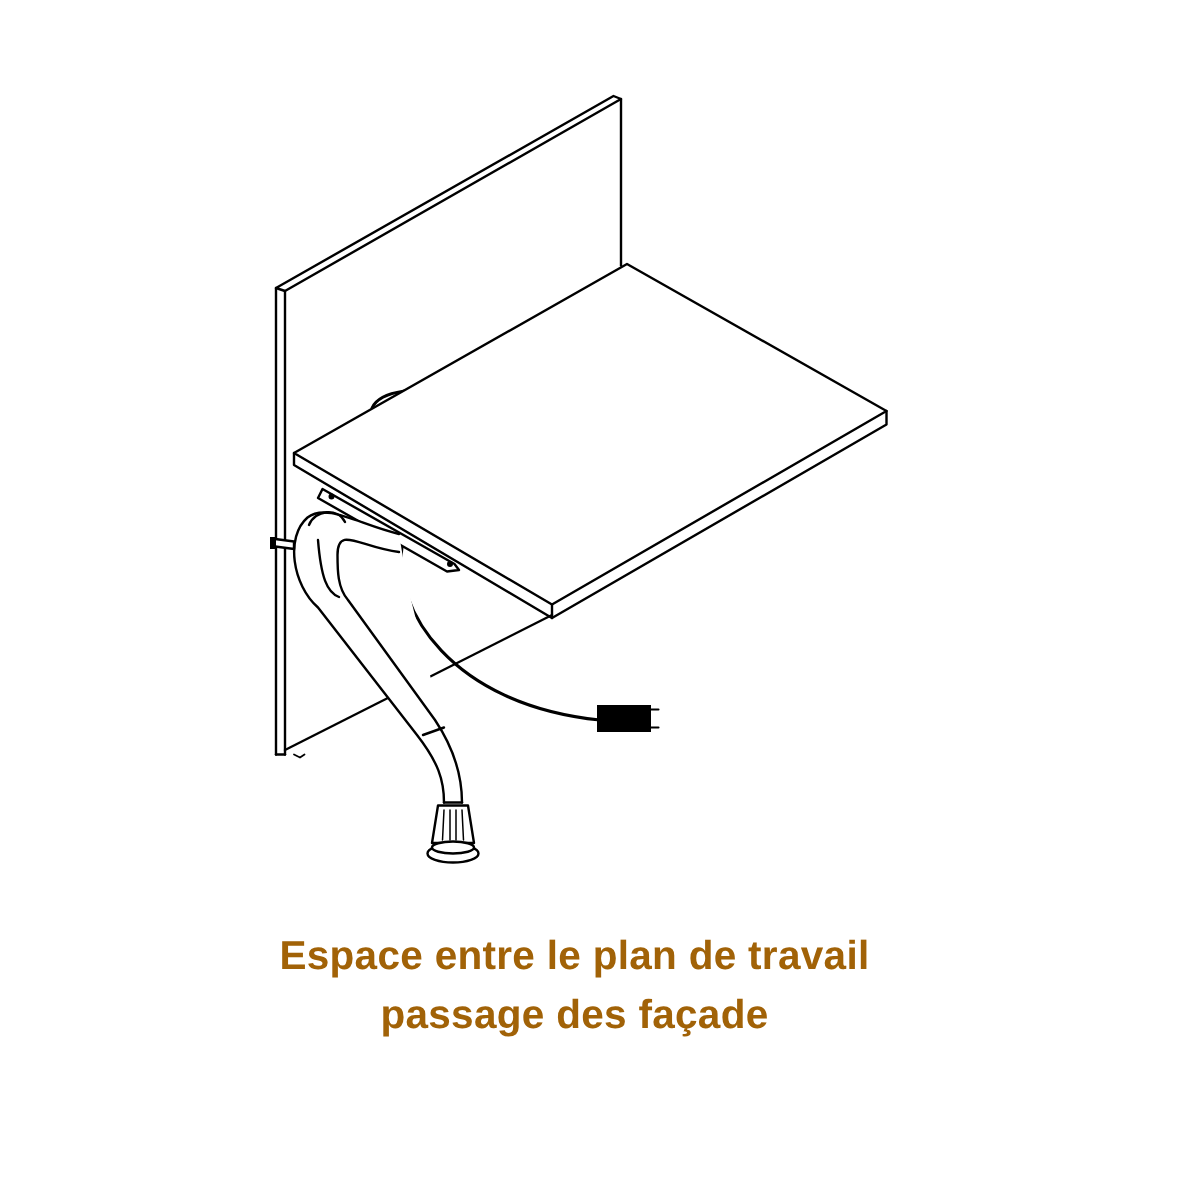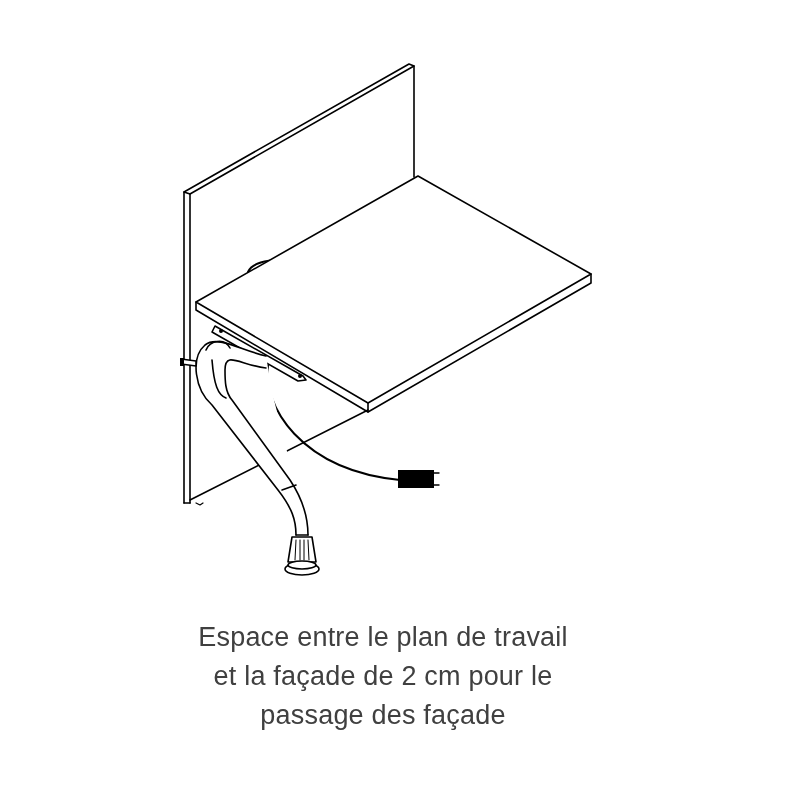--- a/index.html
+++ b/index.html
@@ -2,21 +2,21 @@
 <html><head>
 <meta charset="utf-8">
 <style>
   html, body { margin: 0; padding: 0; background: #ffffff; }
   body { width: 790px; height: 800px; position: relative; overflow: hidden; }
   #figure { position: absolute; left: 0; top: 0; width: 790px; height: 600px; }
   #caption {
     position: absolute; left: 0; top: 618px; width: 766px;
     text-align: center;
     font-family: "Liberation Sans", "DejaVu Sans", sans-serif;
-    font-weight: 400; font-size: 27px; line-height: 39px; color: #404040;
+    font-weight: 700; font-size: 27px; line-height: 39px; color: #a16207;
     letter-spacing: 0.2px;
   }
   #caption div { white-space: nowrap; }
 </style>
 </head>
 <body>
 
 <svg id="figure" viewBox="0 0 790 600" xmlns="http://www.w3.org/2000/svg">
   <g fill="none" stroke="#000" stroke-width="1.6" stroke-linejoin="round" stroke-linecap="round">
 
@@ -71,15 +71,14 @@
       <path d="M292 537 L312 537 L316 562 L288 562 Z" fill="#fff"></path>
       <path d="M296 540 L295 560 M300 540 L300 560 M304 540 L304 560 M308 540 L309 560" stroke-width="1"></path>
       <ellipse cx="302" cy="569" rx="17" ry="6" fill="#fff"></ellipse>
       <ellipse cx="302" cy="565" rx="14" ry="4" fill="#fff"></ellipse>
     </g>
   </g>
 </svg>
 
 <div id="caption">
   <div>Espace entre le plan de travail</div>
-  <div>et la façade de 2 cm pour le</div>
   <div>passage des façade</div>
 </div>
 
 </body></html>

